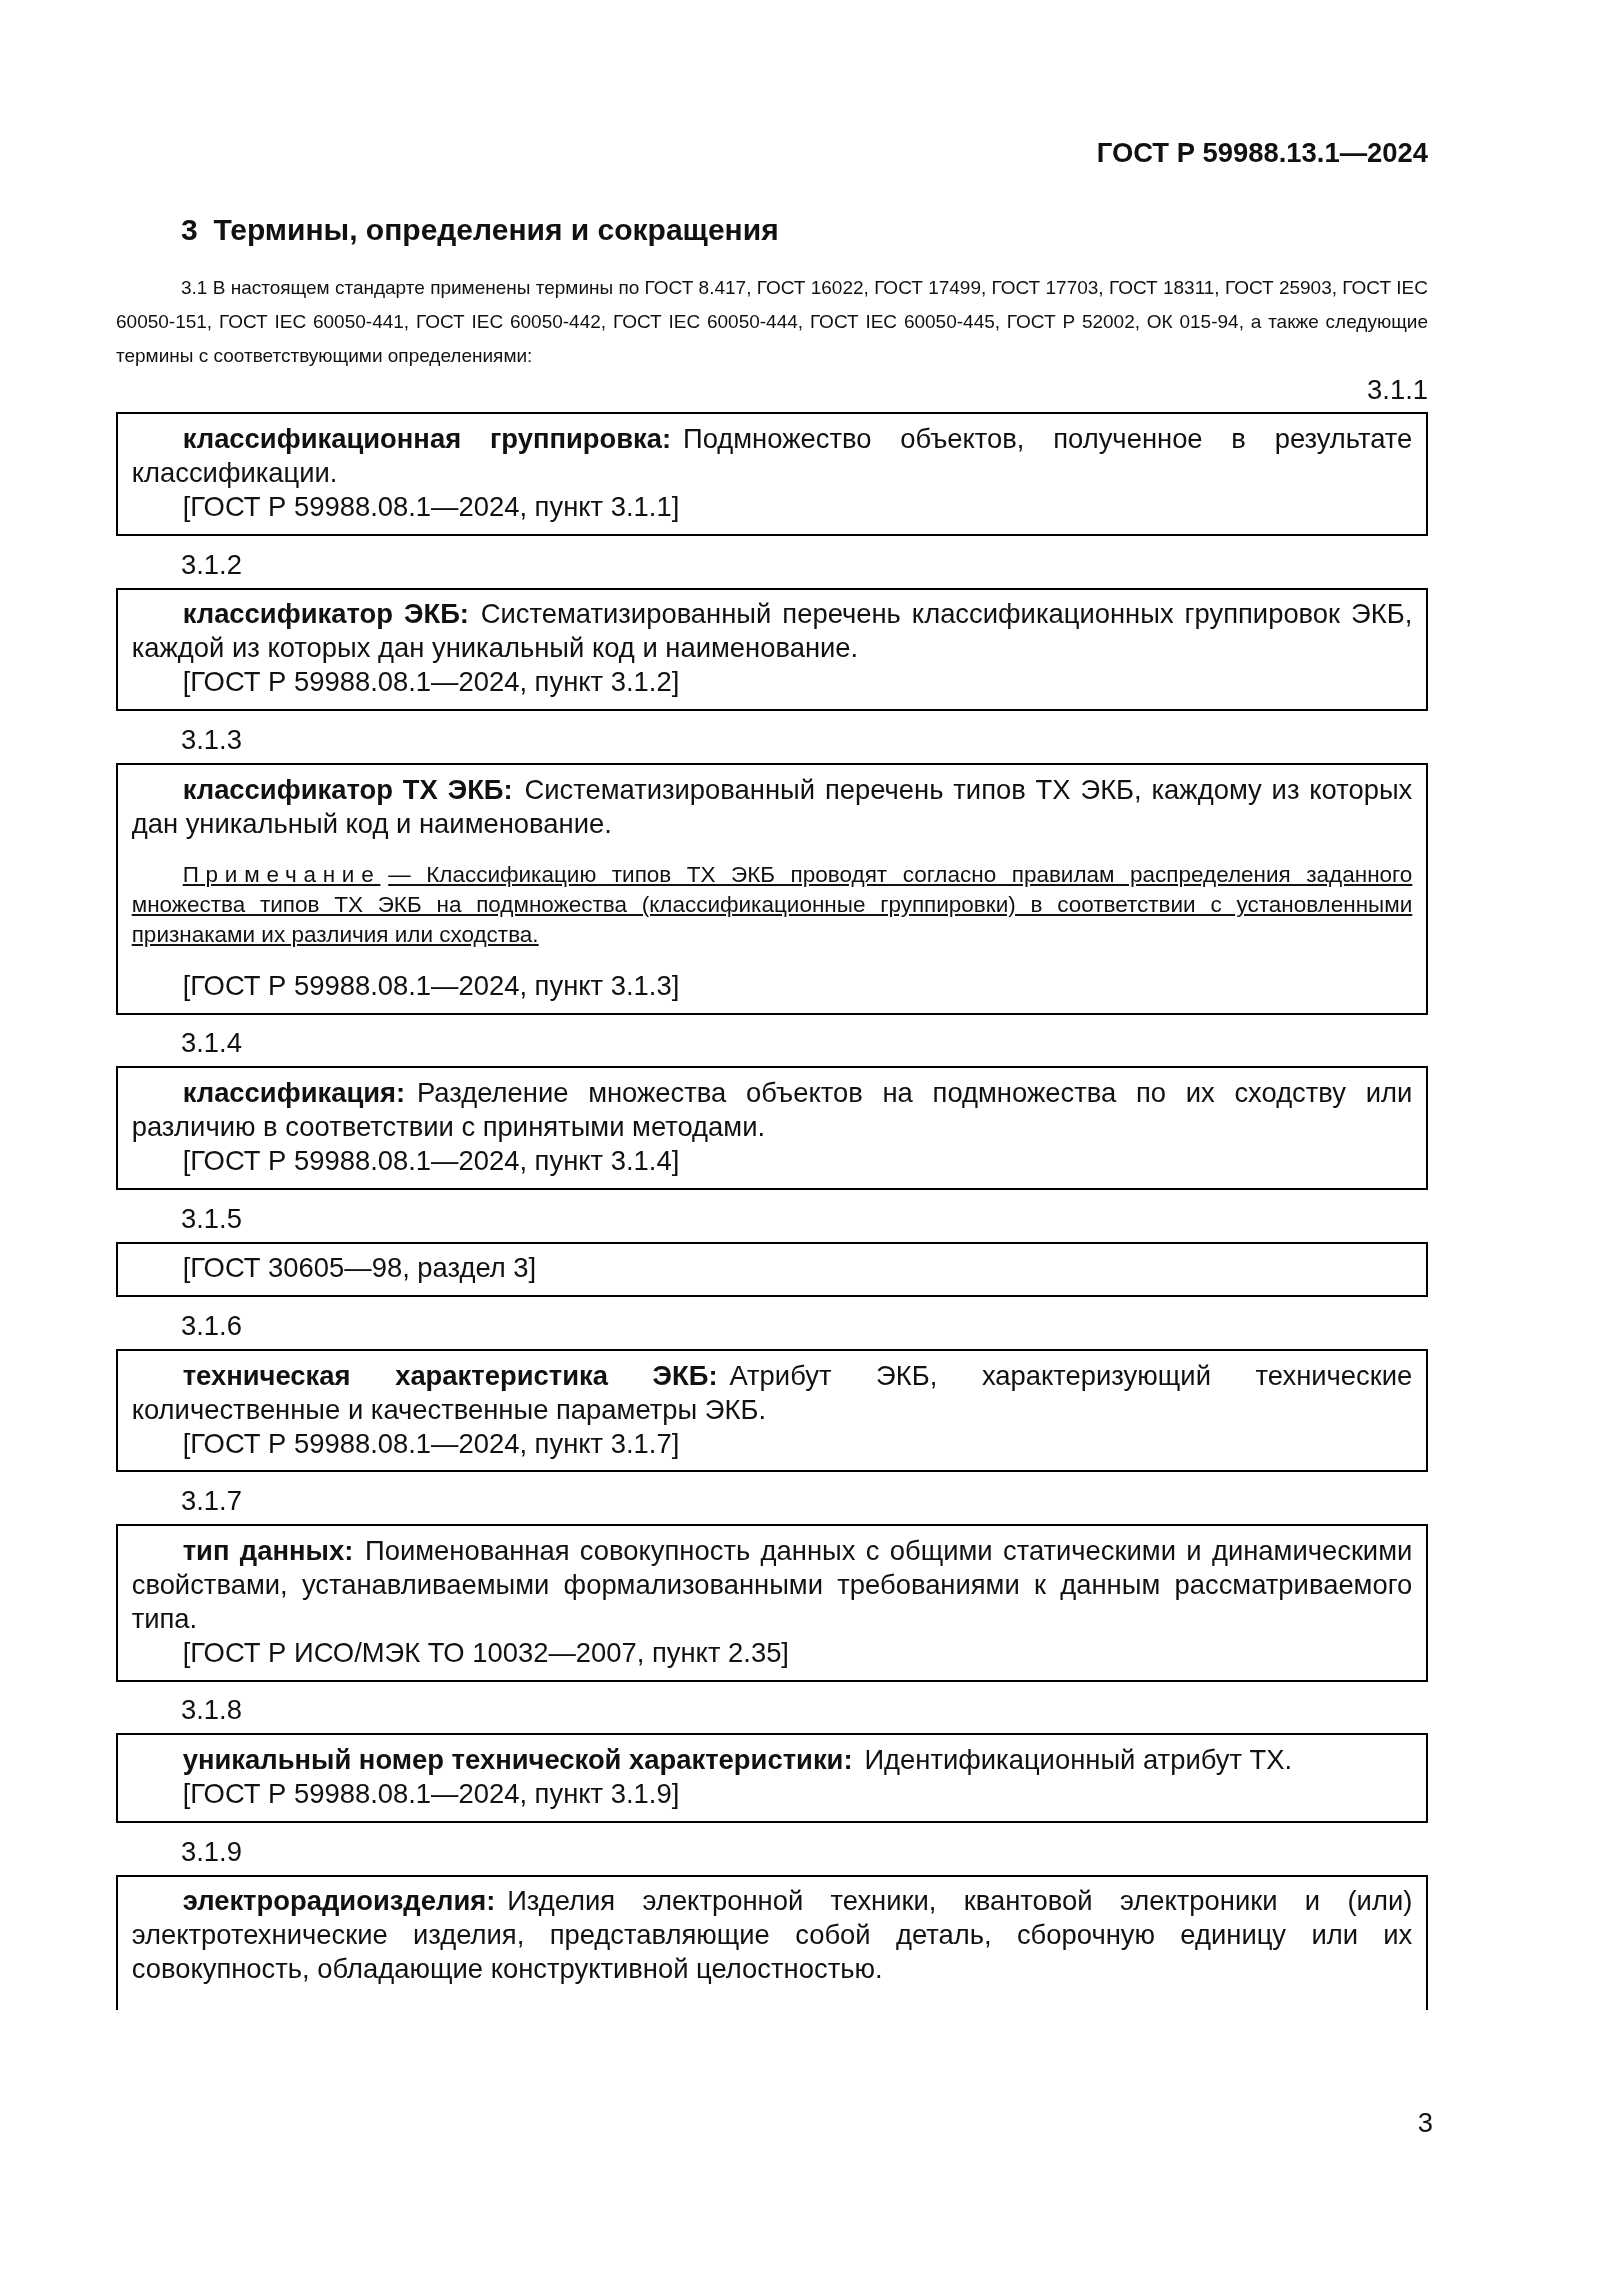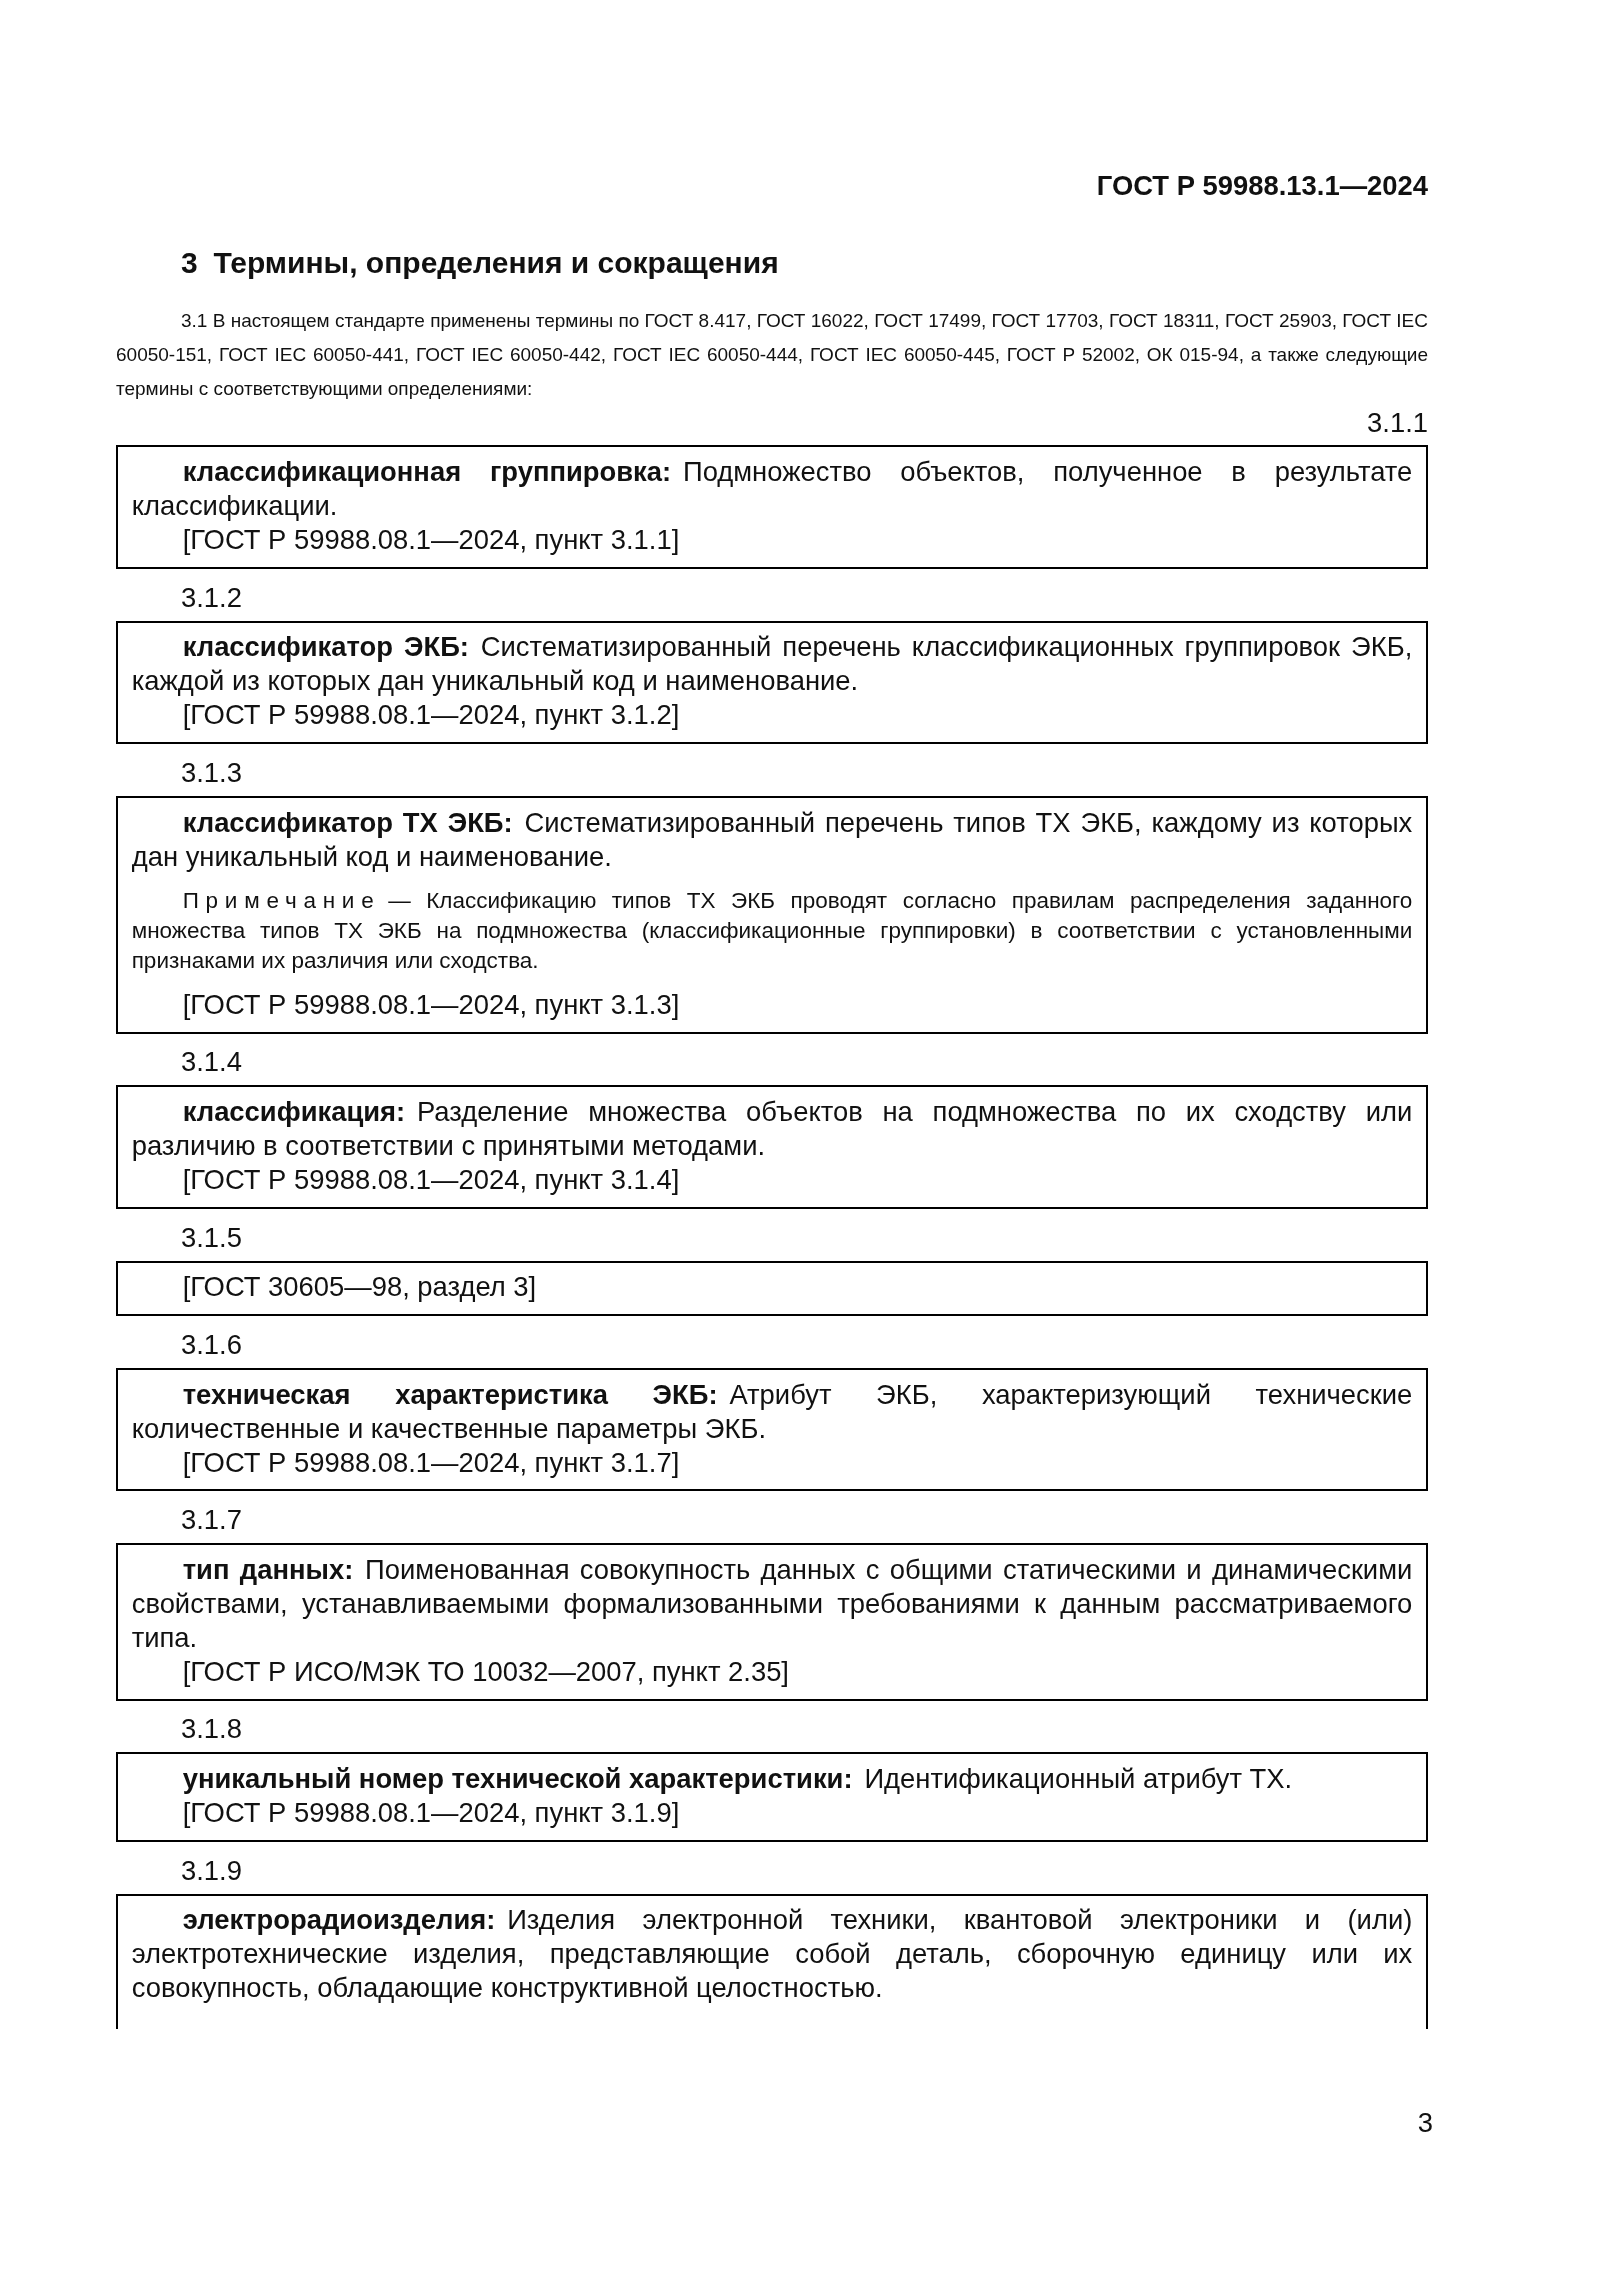--- a/index.html
+++ b/index.html
@@ -14,21 +14,20 @@
     position: absolute;
     left: 116px; top: 137px;
     width: 1312px;
   }
   .doc-header {
     text-align: right;
     font-weight: bold;
     font-size: 27.4px;
     line-height: 32px;
     margin-bottom: 43px;
-    margin-top: 33px;
   }
   .section-title {
     font-size: 30px;
     font-weight: bold;
     line-height: 35px;
     padding-left: 65px;
     margin-bottom: 23.5px;
     display: flex;
   }
   .section-title .num { margin-right: 15.7px; }
@@ -59,21 +58,22 @@
     text-align: justify;
     text-indent: 51px;
   }
   .term { font-weight: bold; margin-right: 11.8px; }
   .src { text-indent: 51px; }
   .note {
     font-size: 22.5px;
     line-height: 30px;
     text-align: justify;
     text-indent: 51px;
-    margin: 12px 0;
+    margin: 19px 0;
+    text-decoration: underline;
   }
   .note-label { letter-spacing: 0.30em; margin-right: 7.8px; }
   .page-number {
     position: absolute;
     top: 2107px;
     right: 188px;
     font-size: 27.4px;
     line-height: 32px;
   }
 </style>

